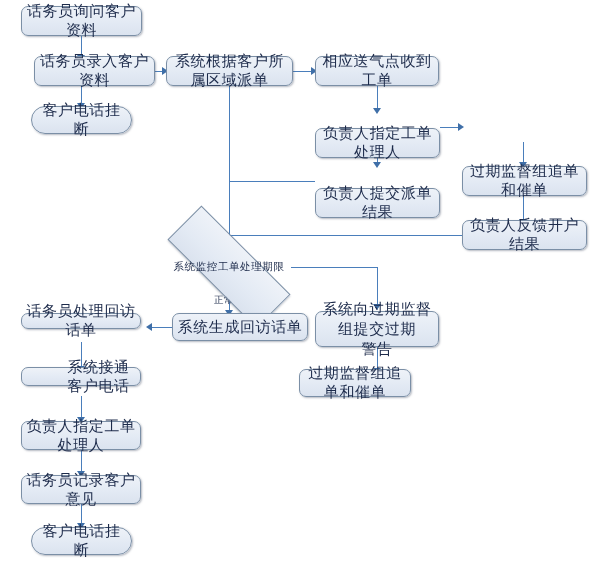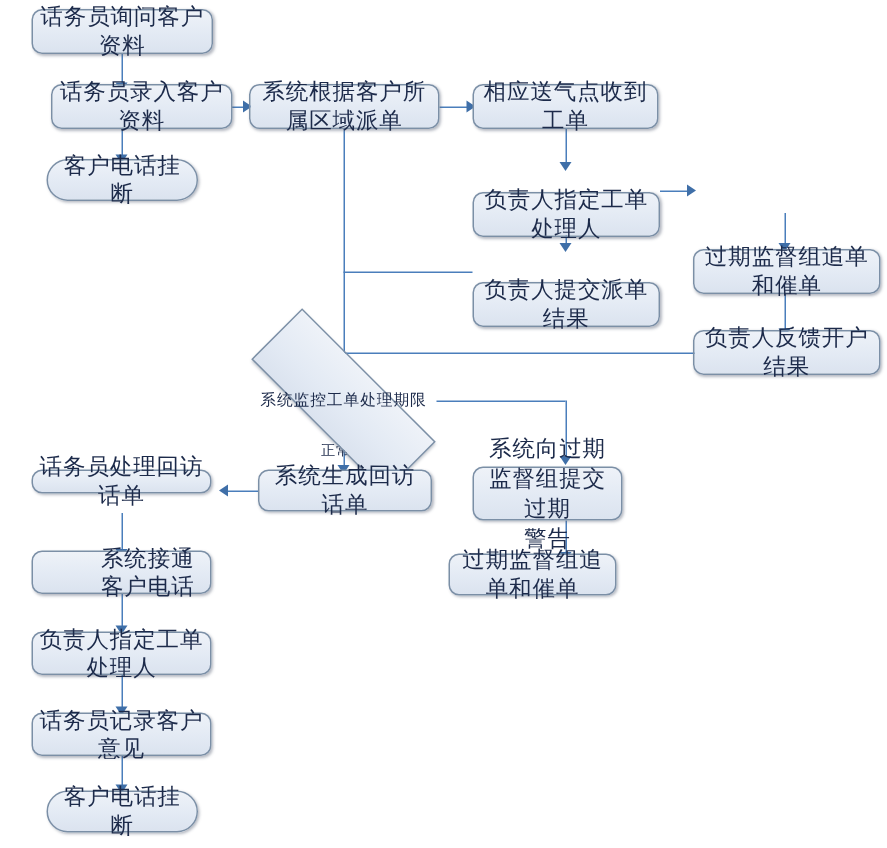--- a/index.html
+++ b/index.html
@@ -126,32 +126,32 @@
 
   <div class="node" style="left:462px;top:166px;width:125px;height:30px;">过期监督组追单和催单</div>
 
   <div class="node" style="left:462px;top:220px;width:125px;height:30px;">负责人反馈开户结果</div>
 
   <div class="diamond" style="left:166px;top:243px;width:126px;height:48px;">
     <span class="dshape"></span>
     <span class="dlabel">系统监控工单处理期限</span>
   </div>
 
-  <div class="node" style="left:172px;top:313px;width:116px;height:28px;">系统生成回访话单</div>
+  <div class="node" style="left:172px;top:313px;width:136px;height:28px;">系统生成回访话单</div>
 
   <div class="node" style="left:21px;top:313px;width:120px;height:16px;">话务员处理回访话单</div>
 
-  <div class="node two-line" style="left:315px;top:311px;width:100px;height:36px;flex-direction:column;">
+  <div class="node two-line" style="left:315px;top:311px;width:124px;height:36px;flex-direction:column;">
     <span>系统向过期监督组提交过期</span>
     <span>警告</span>
   </div>
 
   <div class="node" style="left:299px;top:369px;width:112px;height:28px;">过期监督组追单和催单</div>
 
-  <div class="node" style="left:21px;top:367px;width:120px;height:29px;padding-left:39px;">系统接通客户电话</div>
+  <div class="node" style="left:21px;top:367px;width:120px;height:19px;padding-left:39px;">系统接通客户电话</div>
 
   <div class="node" style="left:21px;top:421px;width:120px;height:29px;">负责人指定工单处理人</div>
 
   <div class="node" style="left:21px;top:475px;width:120px;height:29px;">话务员记录客户意见</div>
 
   <div class="node stadium" style="left:31px;top:527px;width:101px;height:28px;">客户电话挂断</div>
 
 </div>
 
 </body></html>

